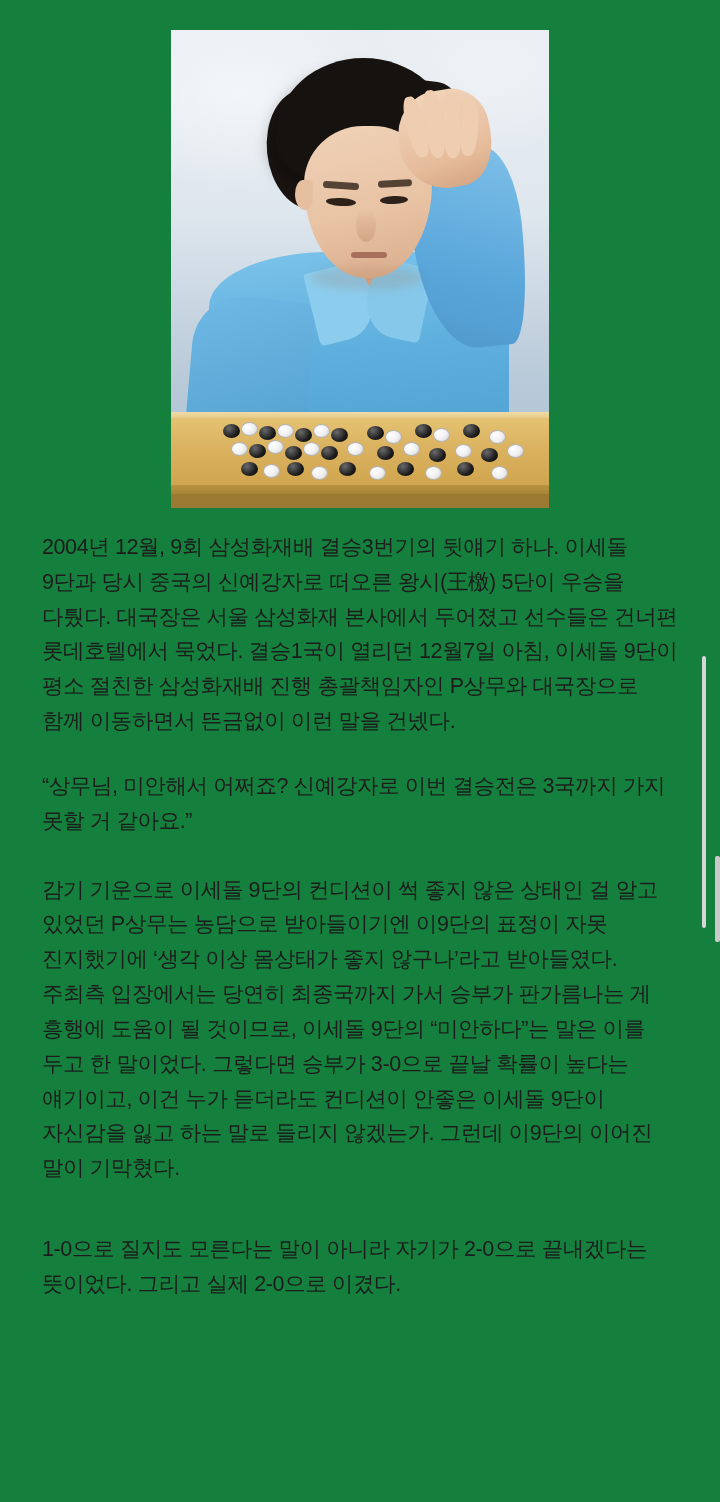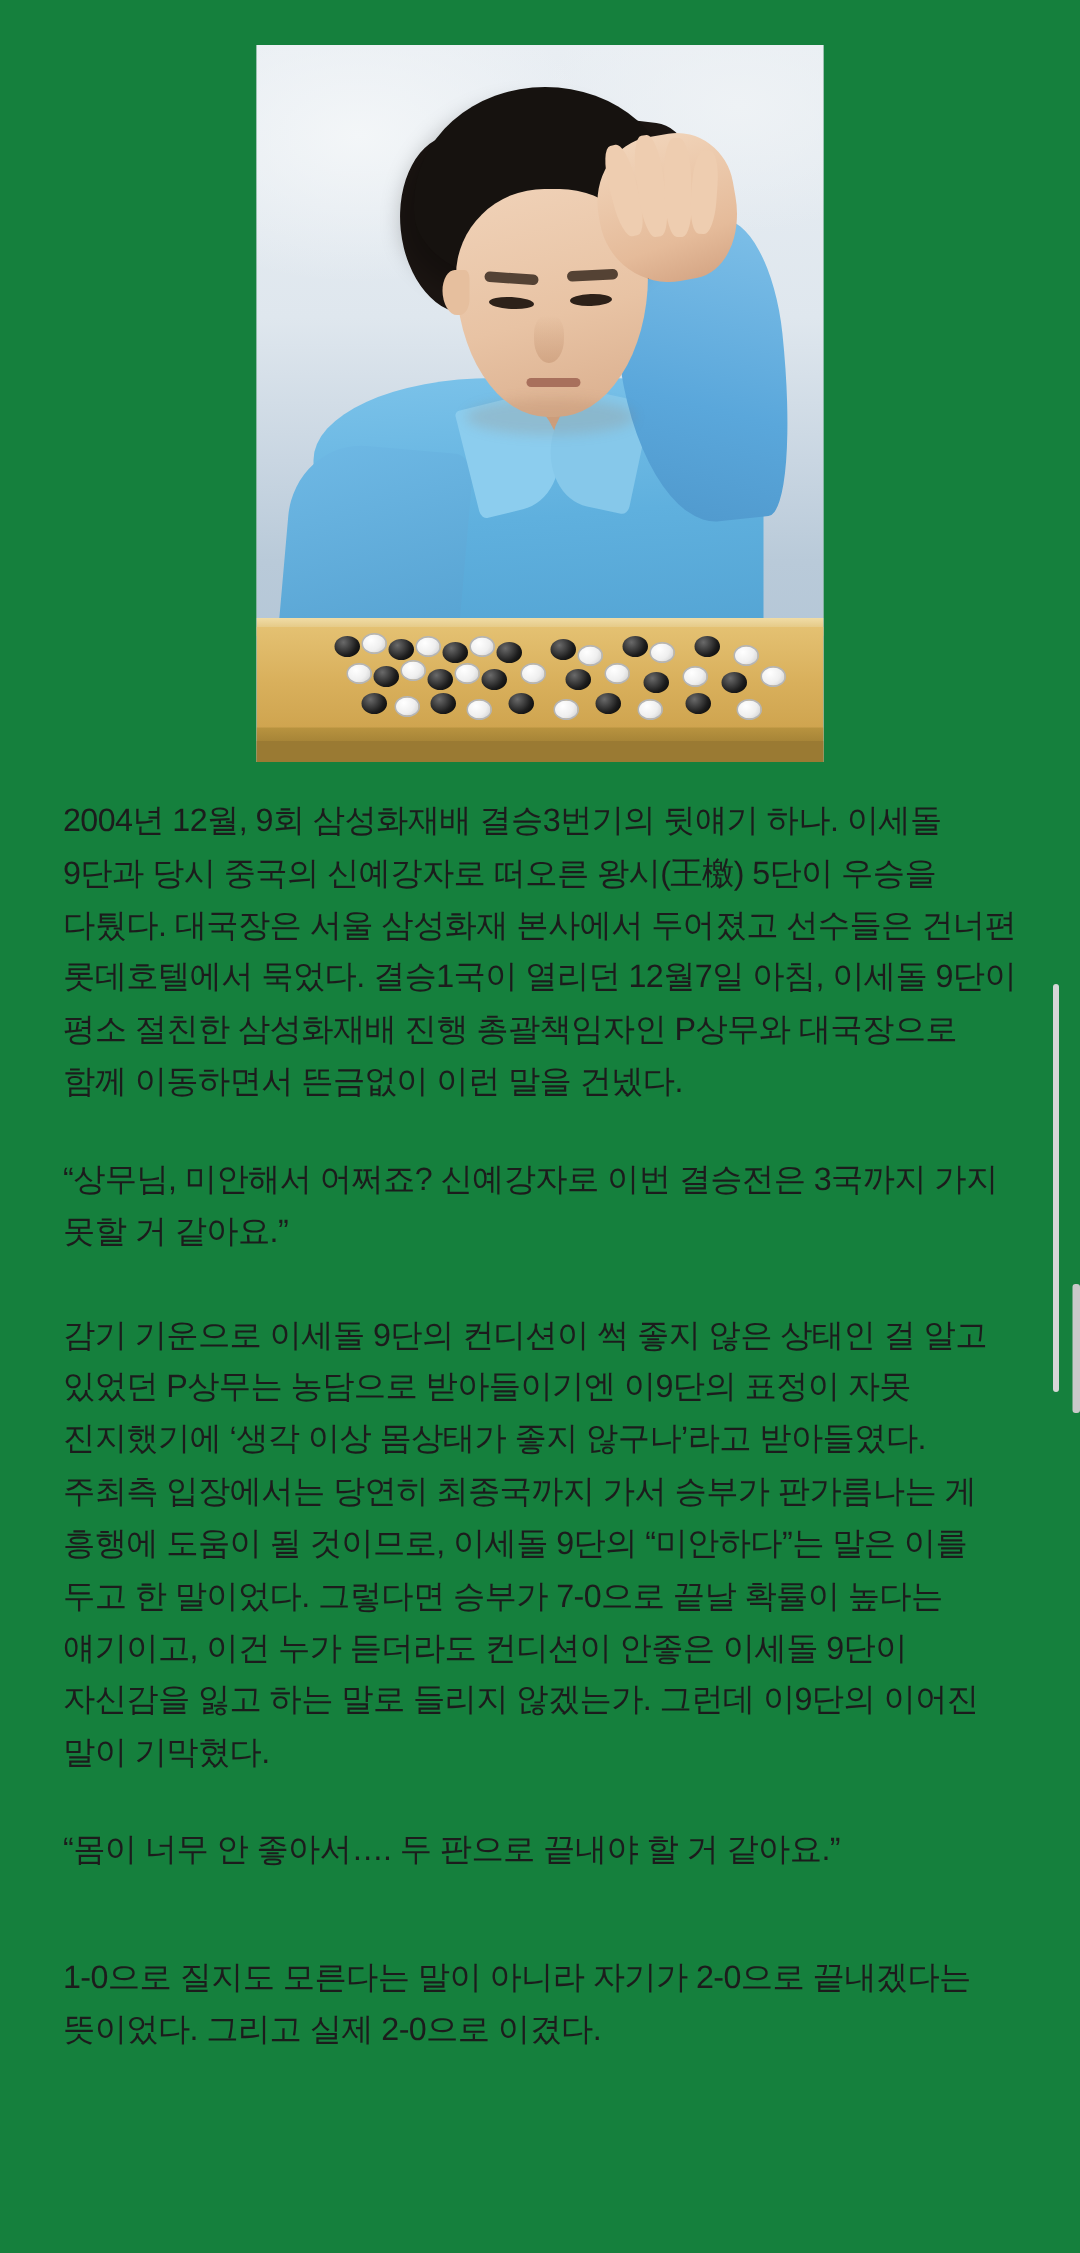--- a/index.html
+++ b/index.html
@@ -364,21 +364,20 @@
         <div class="stone w" style="left:320px; top:48px;"></div>
       </div>
       <div class="ph-table-dark"></div>
       <div class="ph-lowbar"></div>
     </div>
   </div>
 
   <div class="article">
     <p>2004년 12월, 9회 삼성화재배 결승3번기의 뒷얘기 하나. 이세돌 9단과 당시 중국의 신예강자로 떠오른 왕시(王檄) 5단이 우승을 다퉜다. 대국장은 서울 삼성화재 본사에서 두어졌고 선수들은 건너편 롯데호텔에서 묵었다. 결승1국이 열리던 12월7일 아침, 이세돌 9단이 평소 절친한 삼성화재배 진행 총괄책임자인 P상무와 대국장으로 함께 이동하면서 뜬금없이 이런 말을 건넸다.</p>
     <p class="quote">“상무님, 미안해서 어쩌죠? 신예강자로 이번 결승전은 3국까지 가지 못할 거 같아요.”</p>
-    <p>감기 기운으로 이세돌 9단의 컨디션이 썩 좋지 않은 상태인 걸 알고 있었던 P상무는 농담으로 받아들이기엔 이9단의 표정이 자못 진지했기에 ‘생각 이상 몸상태가 좋지 않구나’라고 받아들였다. 주최측 입장에서는 당연히 최종국까지 가서 승부가 판가름나는 게 흥행에 도움이 될 것이므로, 이세돌 9단의 “미안하다”는 말은 이를 두고 한 말이었다. 그렇다면 승부가 7-0으로 끝날 확률이 높다는 얘기이고, 이건 누가 듣더라도 컨디션이 안좋은 이세돌 9단이 자신감을 잃고 하는 말로 들리지 않겠는가. 그런데 이9단의 이어진 말이 기막혔다.</p>
-    <p class="quote">“몸이 너무 안 좋아서…. 두 판으로 끝내야 할 거 같아요.”</p>
+    <p>감기 기운으로 이세돌 9단의 컨디션이 썩 좋지 않은 상태인 걸 알고 있었던 P상무는 농담으로 받아들이기엔 이9단의 표정이 자못 진지했기에 ‘생각 이상 몸상태가 좋지 않구나’라고 받아들였다. 주최측 입장에서는 당연히 최종국까지 가서 승부가 판가름나는 게 흥행에 도움이 될 것이므로, 이세돌 9단의 “미안하다”는 말은 이를 두고 한 말이었다. 그렇다면 승부가 3-0으로 끝날 확률이 높다는 얘기이고, 이건 누가 듣더라도 컨디션이 안좋은 이세돌 9단이 자신감을 잃고 하는 말로 들리지 않겠는가. 그런데 이9단의 이어진 말이 기막혔다.</p>
     <div class="spacer-gap"></div>
     <p class="last">1-0으로 질지도 모른다는 말이 아니라 자기가 2-0으로 끝내겠다는 뜻이었다. 그리고 실제 2-0으로 이겼다.</p>
   </div>
 
   <div class="edge-mark one"></div>
   <div class="edge-mark two"></div>
 </div>
 
 </body></html>

